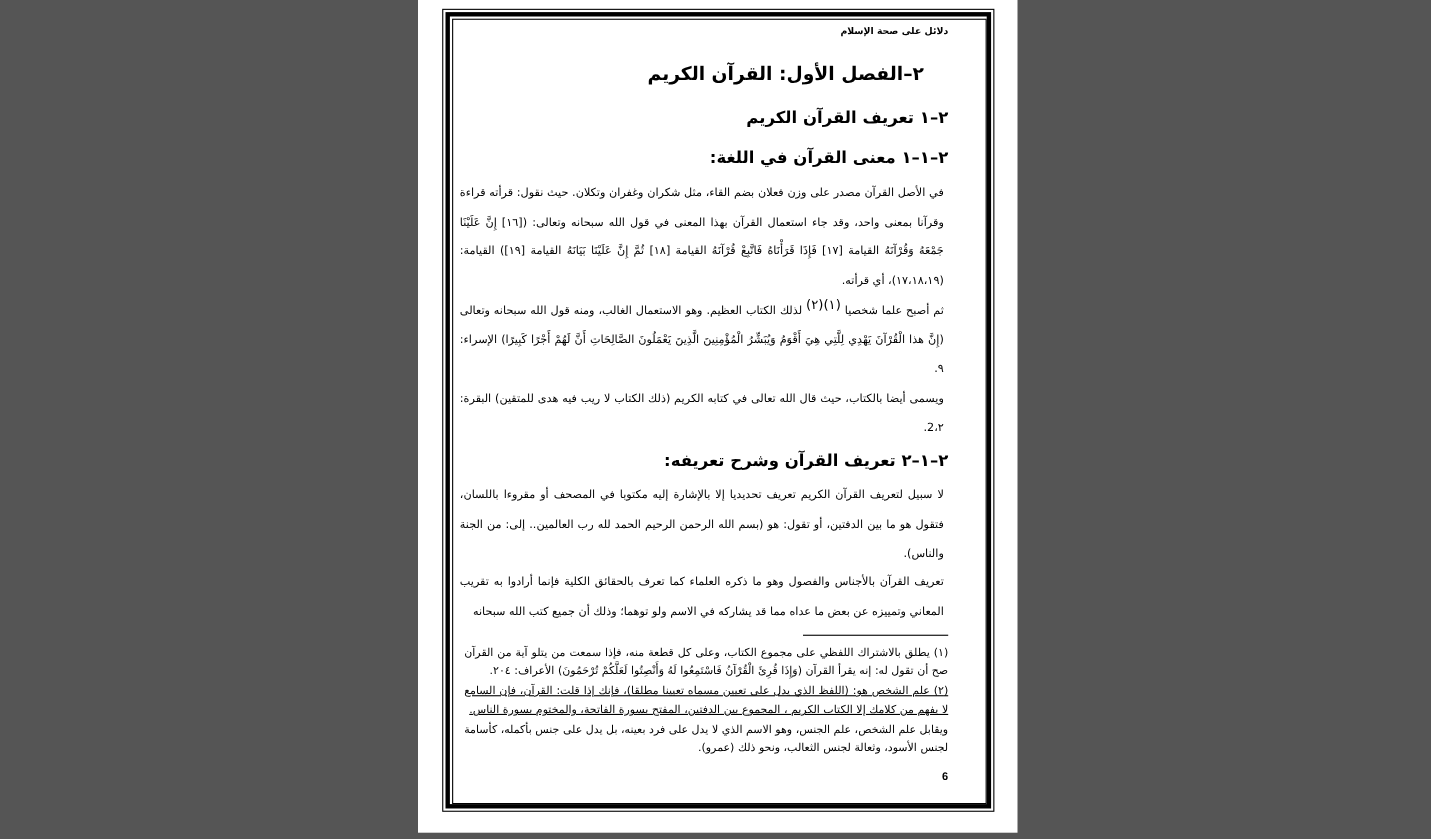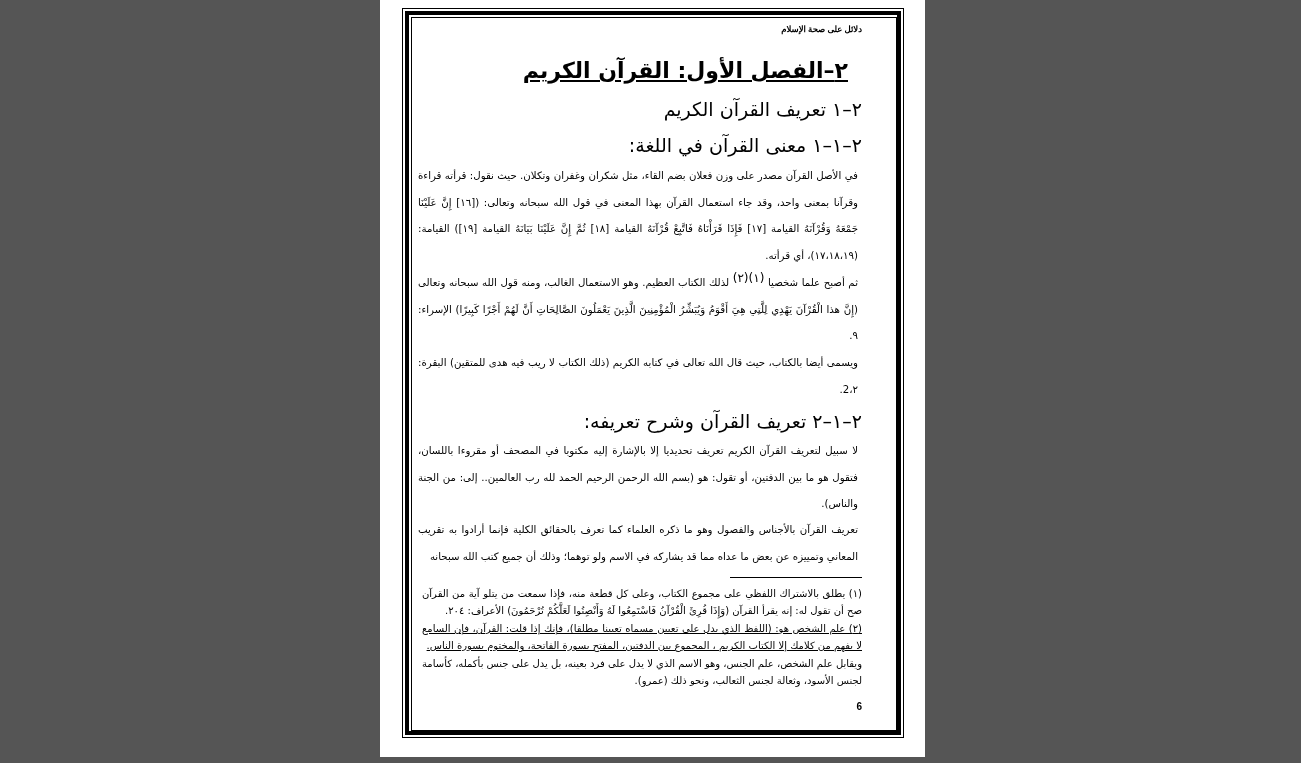--- a/index.html
+++ b/index.html
@@ -13,23 +13,23 @@
     position: absolute; left: 380px; top: 0; width: 545px; height: 757px;
     background: #ffffff;
   }
   .b1 { position: absolute; left: 22px; top: 8px; width: 500px; height: 728px; border: 1px solid #000; }
   .b2 { position: absolute; left: 25px; top: 11px; width: 488px; height: 716px; border: 4px solid #000; }
   .b3 { position: absolute; left: 31px; top: 17px; width: 484px; height: 712px; border: 1px solid #000; }
   .content {
     position: absolute; left: 42px; top: 20px; width: 440px; height: 700px;
     direction: rtl; text-align: right; color: #000;
   }
-  .running-head { position: absolute; right: 0; top: 4px; font-size: 8.5px; font-weight: bold; font-family: Liberation Serif, serif; }
-  .chapter { position: absolute; right: 14px; top: 38px; font-size: 22px; font-weight: bold; text-decoration: underline; }
-  .h2 { position: absolute; right: 0; font-size: 19px; font-weight: normal; }
+  .running-head { position: absolute; right: 0; top: 4px; font-size: 8.5px; font-weight: bold; }
+  .chapter { position: absolute; right: 22px; top: 38px; font-size: 17px; font-weight: bold; }
+  .h2 { position: absolute; right: 0; font-size: 15px; font-weight: bold; }
   .para {
     position: absolute; right: 4px; width: 440px; font-size: 10.2px; line-height: 26.5px;
     text-align: justify; text-align-last: right;
   }
   .para sup { font-size: 12px; line-height: 0; }
   .fn-rule { position: absolute; right: 0; top: 557px; width: 132px; border-top: 1px solid #000; }
   .fn { position: absolute; right: 0; width: 440px; font-size: 10px; line-height: 17.3px; text-align: justify; text-align-last: right; }
   .page-number { position: absolute; right: 0; top: 681px; font-size: 10px; font-weight: bold; direction: ltr; font-family: "Liberation Sans", sans-serif; }
 </style>
 </head>

